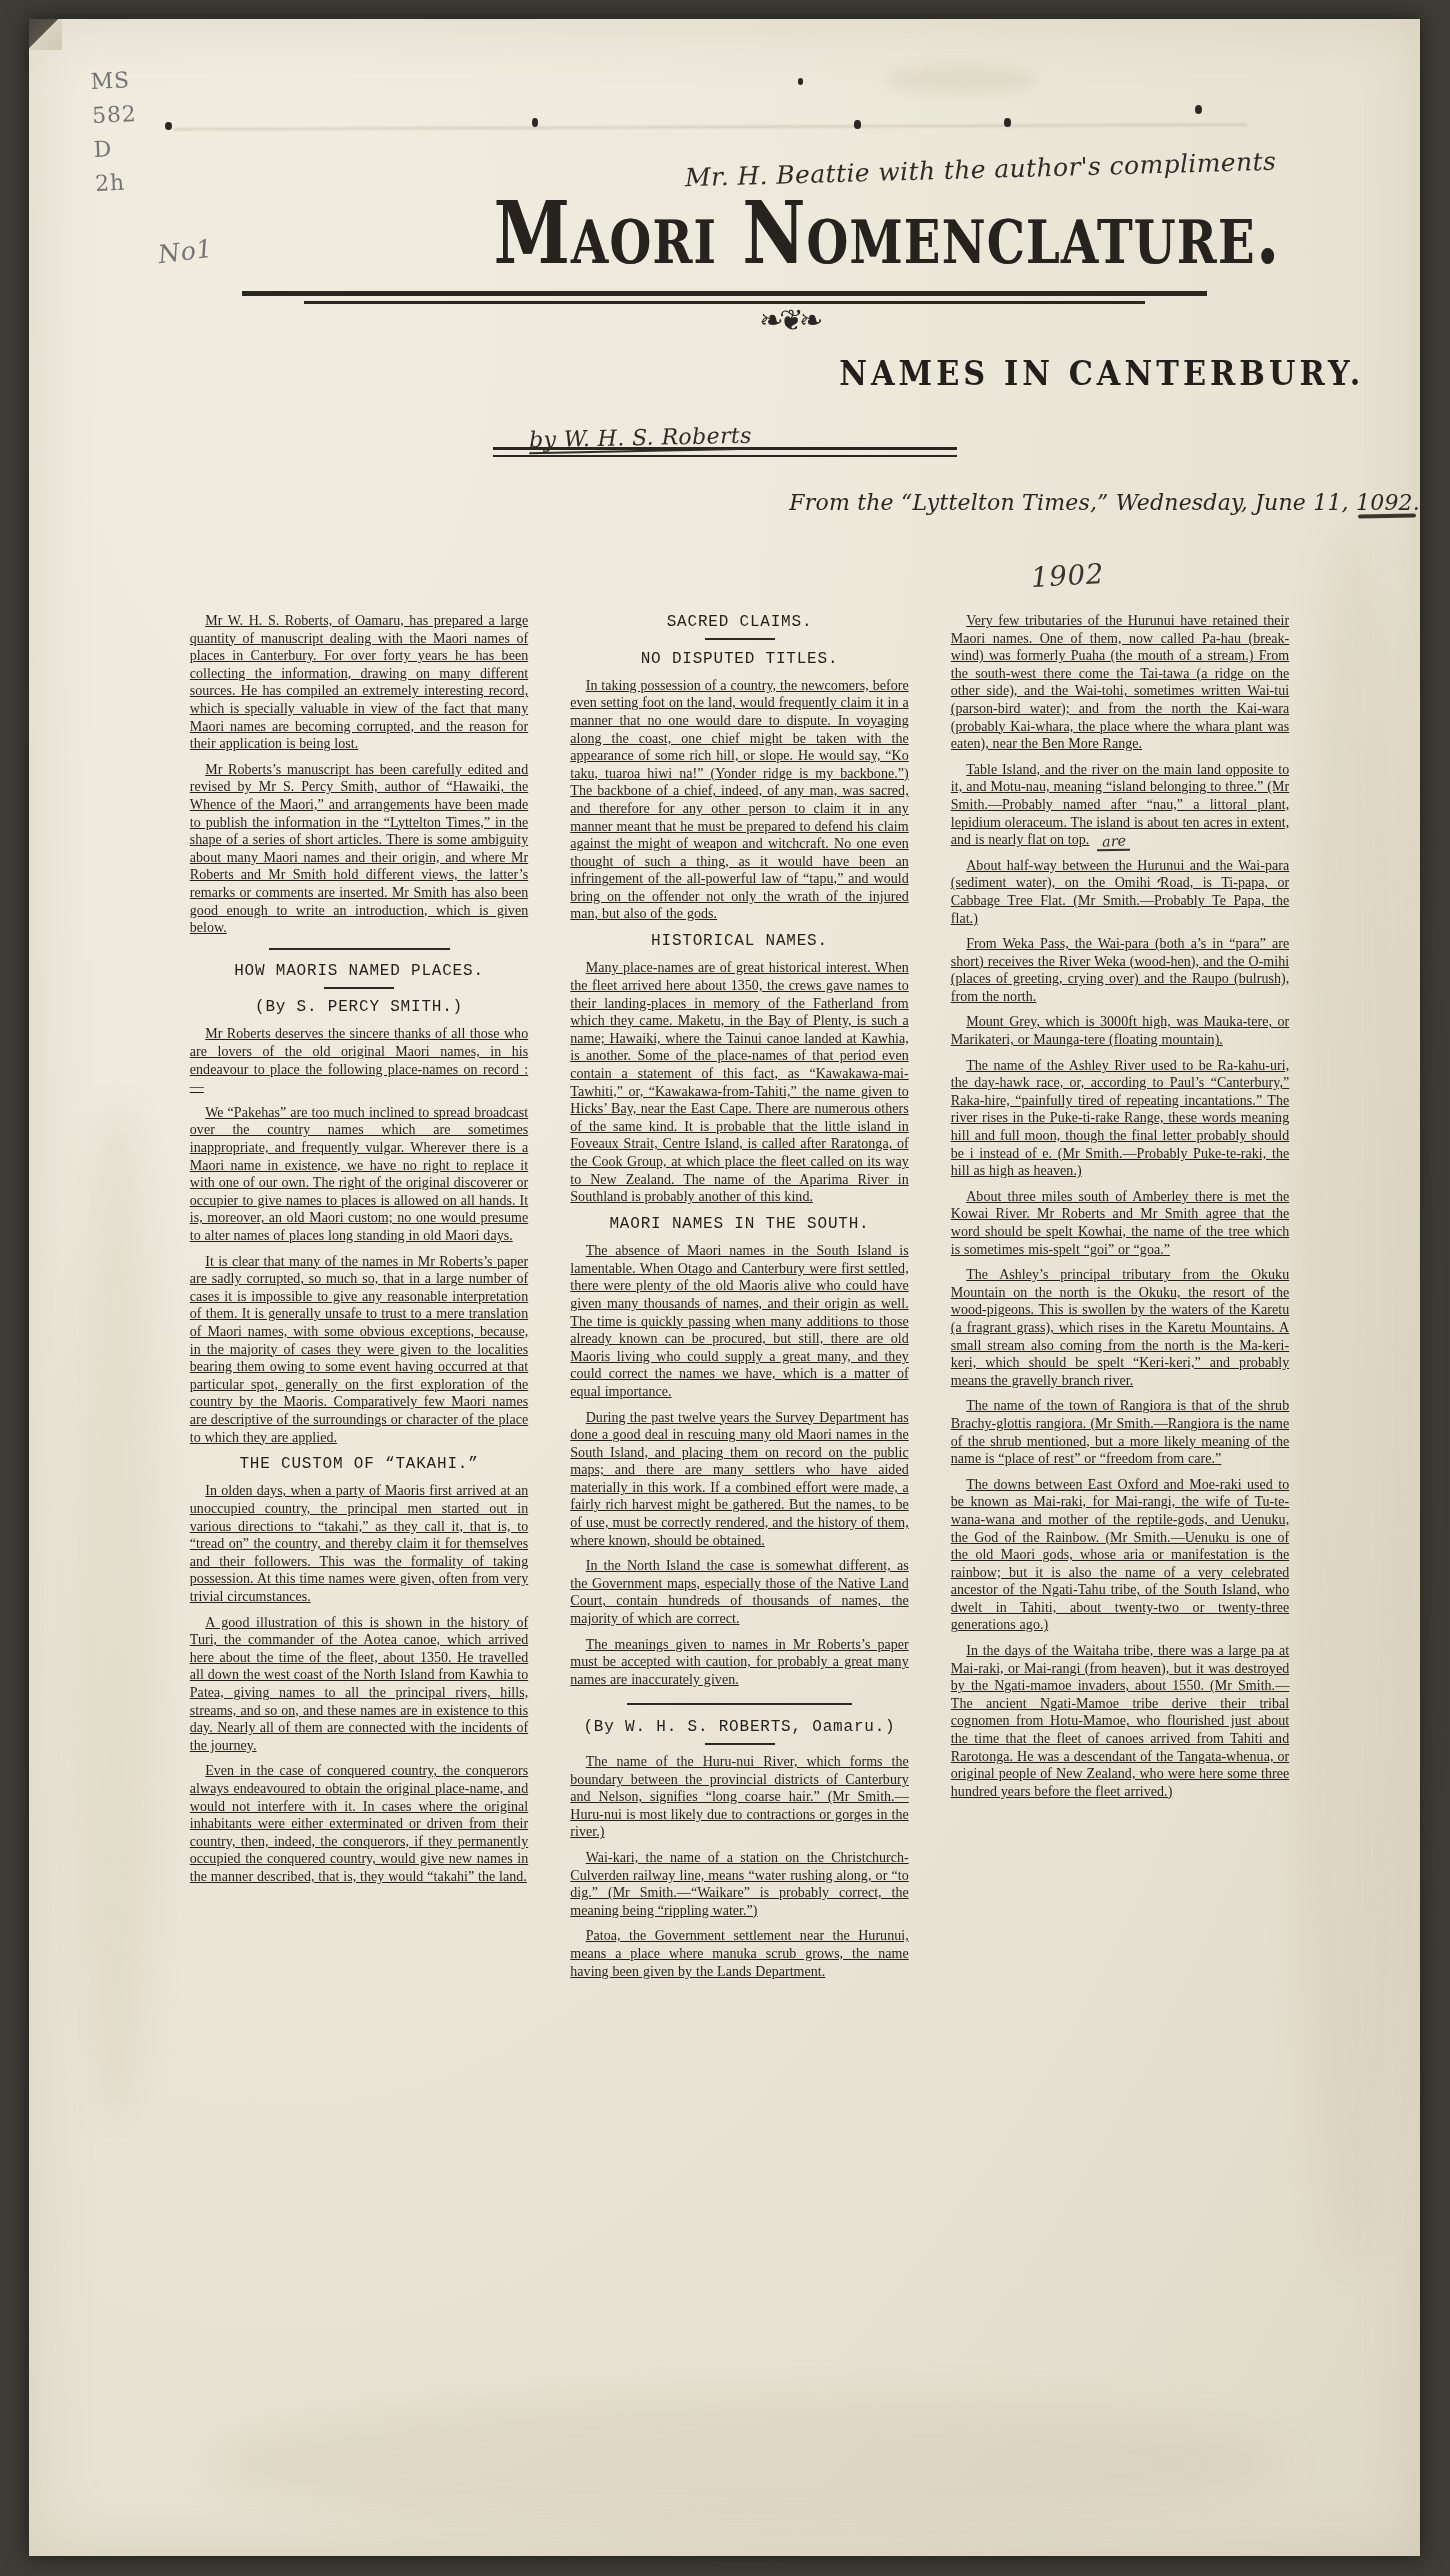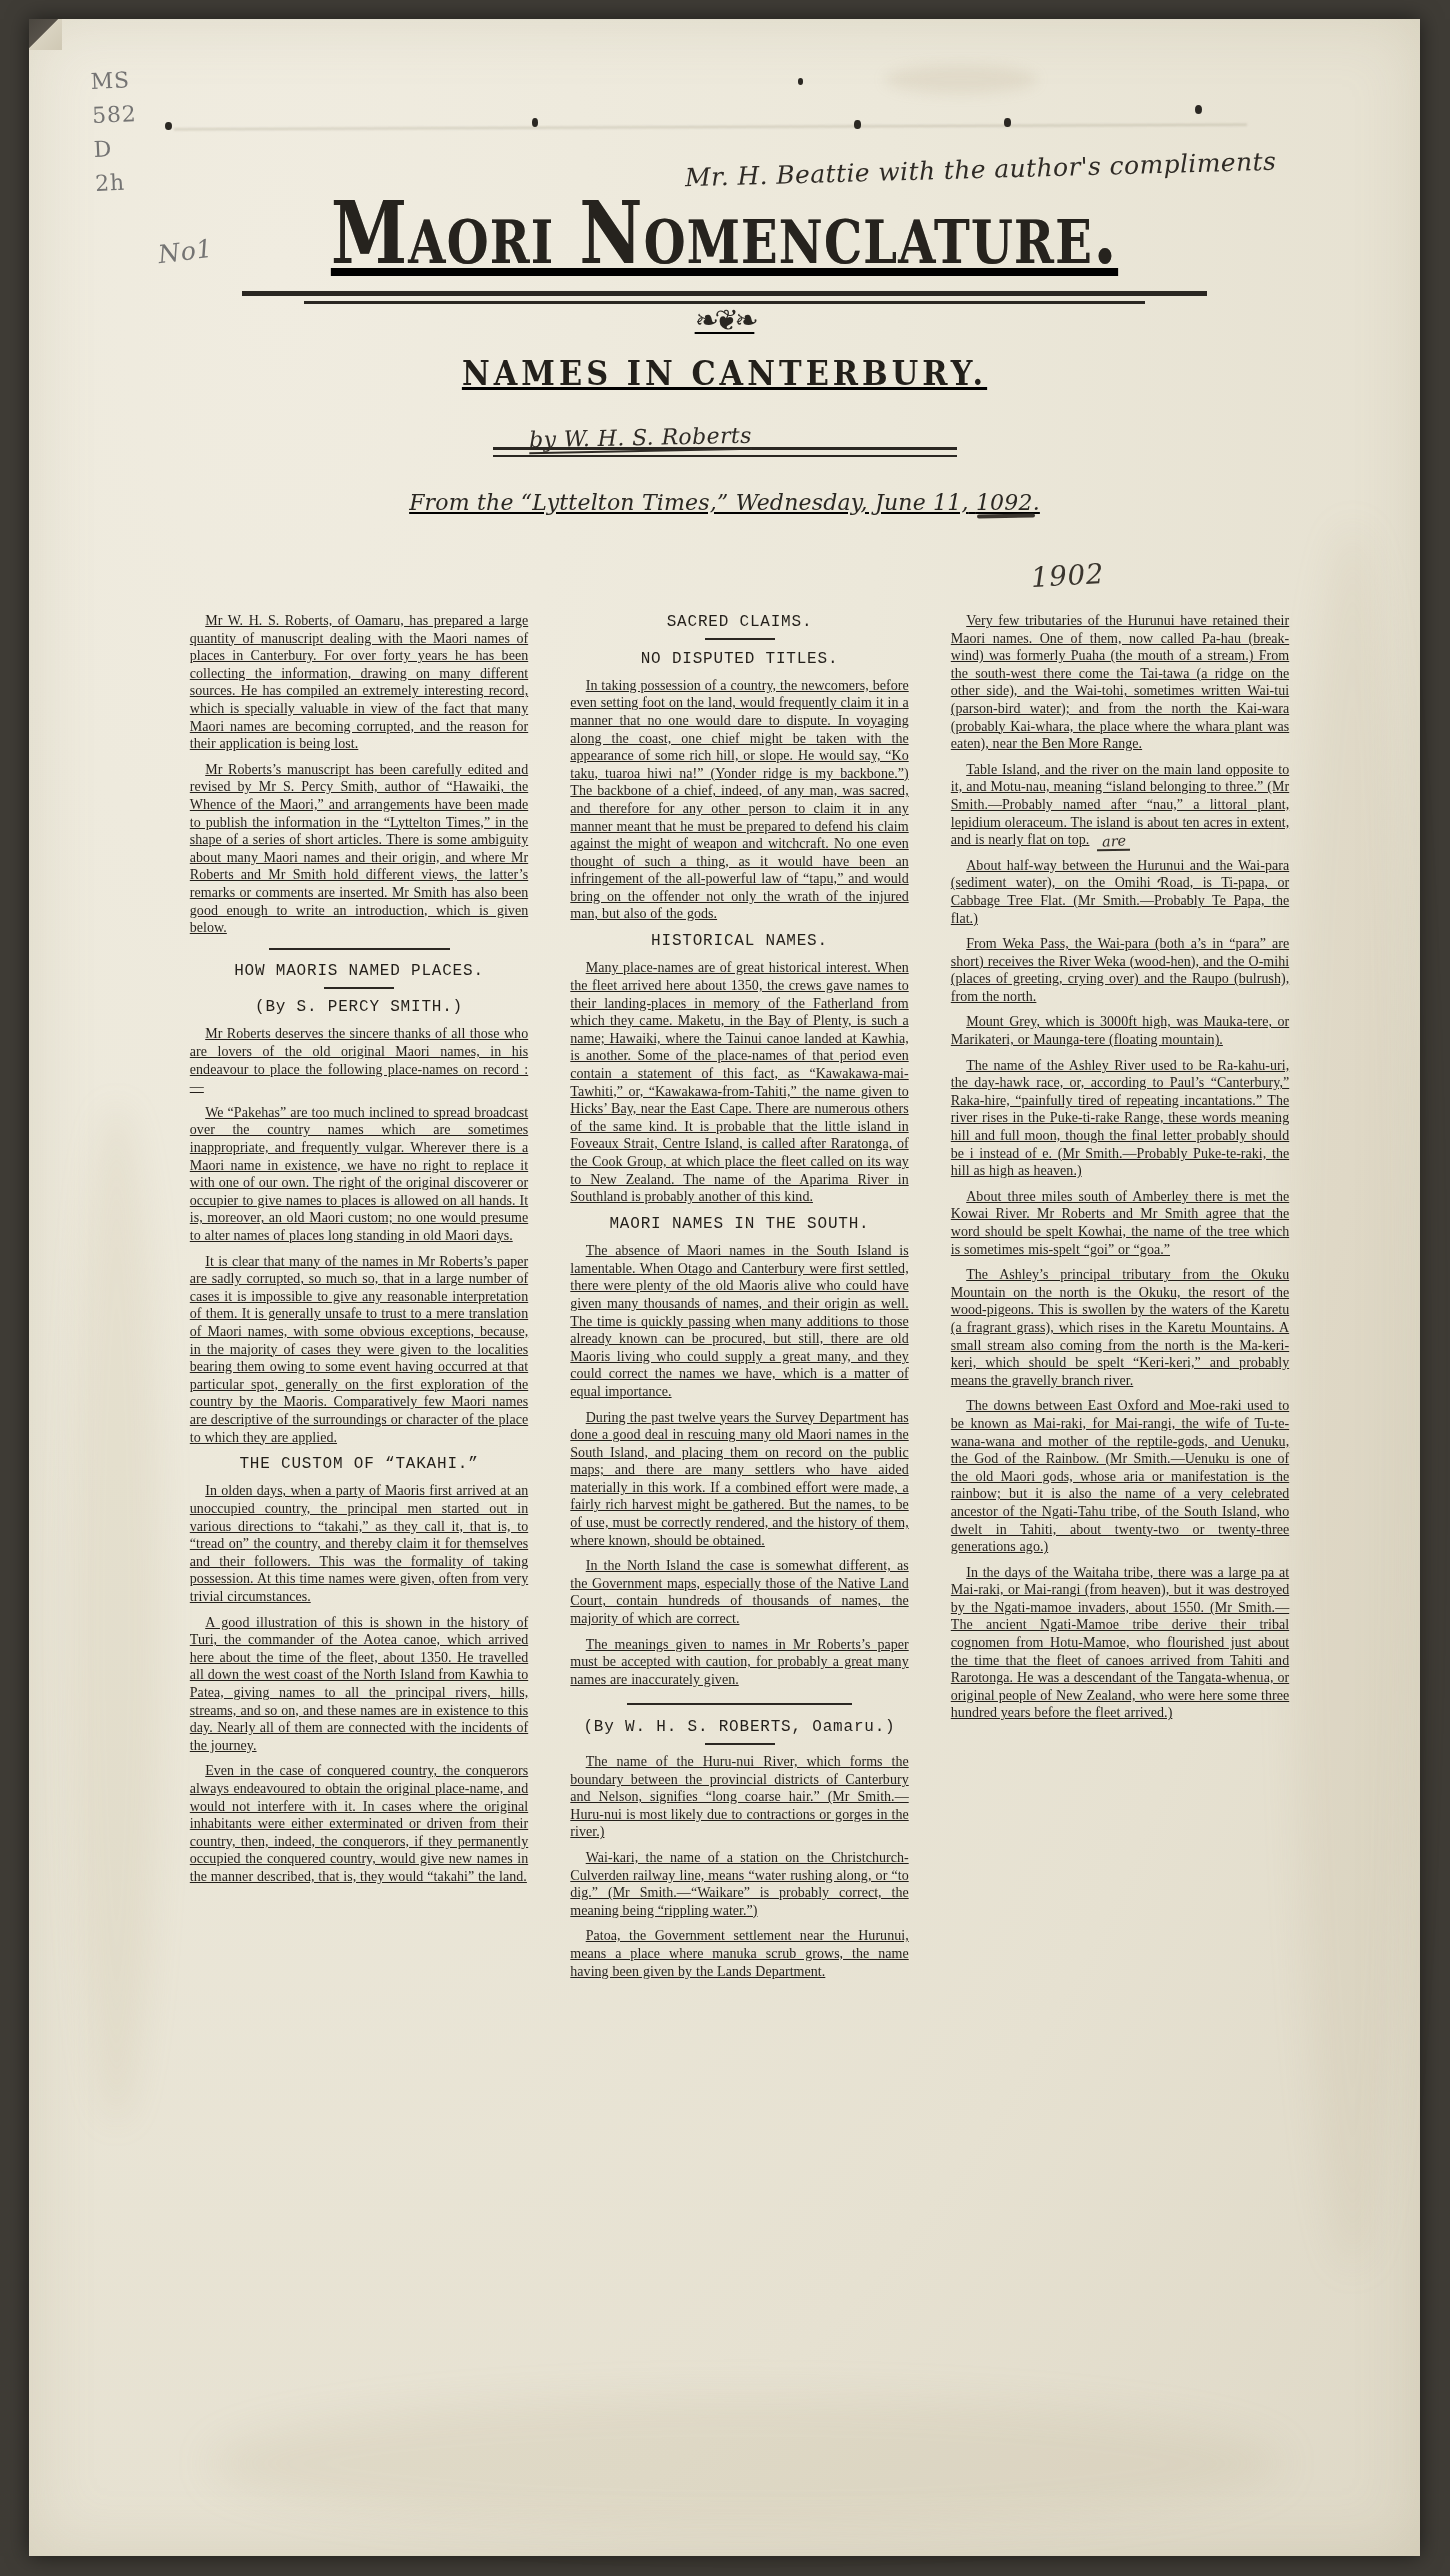--- a/index.html
+++ b/index.html
@@ -47,21 +47,21 @@
     left:500px;top:406px;font-size:22px;letter-spacing:0.4px;
     transform:rotate(-1.2deg);text-decoration:underline;
     text-underline-offset:5.1px;
   }
   #date-fix{
     left:1002px;top:540px;font-size:27.6px;letter-spacing:0.7px;
     transform:rotate(-3deg);color:#3a352e;
   }
   
   #masthead{
-    position:absolute;left:0;right:0;top:171px;text-align:center;text-decoration:underline;
+    position:absolute;left:0;right:0;top:171px;text-align:right;
   }
   #masthead .title{
     font-family:"DejaVu Serif", serif;
     font-size:86px;line-height:1;font-weight:700;
     letter-spacing:1.5px;color:#26231e;
     transform:scaleX(.80);transform-origin:center;
     font-variant:small-caps;
     text-shadow:0 0 0.7px rgba(30,28,24,.5);
   }
   .rule-pair{margin:14.5px auto 0;width:965px;}
@@ -224,20 +224,21 @@
         </div>
       <div class="col">
           <p>Very few tributaries of the Hurunui have retained their Maori names. One of them, now called Pa-hau (break-wind) was formerly Puaha (the mouth of a stream.) From the south-west there come the Tai-tawa (a ridge on the other side), and the Wai-tohi, sometimes written Wai-tui (parson-bird water); and from the north the Kai-wara (probably Kai-whara, the place where the whara plant was eaten), near the Ben More Range.</p>
           <p>Table Island, and the river on the main land opposite to it, and Motu-nau, meaning “island belonging to three.” (Mr Smith.—Probably named after “nau,” a littoral plant, lepidium oleraceum. The island is about ten acres in extent, and is nearly flat on top.</p>
           <p>About half-way between the Hurunui and the Wai-para (sediment water), on the Omihi Road, is Ti-papa, or Cabbage Tree Flat. (Mr Smith.—Probably Te Papa, the flat.)</p>
           <p>From Weka Pass, the Wai-para (both a’s in “para” are short) receives the River Weka (wood-hen), and the O-mihi (places of greeting, crying over) and the Raupo (bulrush), from the north.</p>
           <p>Mount Grey, which is 3000ft high, was Mauka-tere, or Marikateri, or Maunga-tere (floating mountain).</p>
           <p>The name of the Ashley River used to be Ra-kahu-uri, the day-hawk race, or, according to Paul’s “Canterbury,” Raka-hire, “painfully tired of repeating incantations.” The river rises in the Puke-ti-rake Range, these words meaning hill and full moon, though the final letter probably should be i instead of e. (Mr Smith.—Probably Puke-te-raki, the hill as high as heaven.)</p>
           <p>About three miles south of Amberley there is met the Kowai River. Mr Roberts and Mr Smith agree that the word should be spelt Kowhai, the name of the tree which is sometimes mis-spelt “goi” or “goa.”</p>
           <p>The Ashley’s principal tributary from the Okuku Mountain on the north is the Okuku, the resort of the wood-pigeons. This is swollen by the waters of the Karetu (a fragrant grass), which rises in the Karetu Mountains. A small stream also coming from the north is the Ma-keri-keri, which should be spelt “Keri-keri,” and probably means the gravelly branch river.</p>
+          <p>The name of the town of Rangiora is that of the shrub Brachy-glottis rangiora. (Mr Smith.—Rangiora is the name of the shrub mentioned, but a more likely meaning of the name is “place of rest” or “freedom from care.”</p>
           <p>The downs between East Oxford and Moe-raki used to be known as Mai-raki, for Mai-rangi, the wife of Tu-te-wana-wana and mother of the reptile-gods, and Uenuku, the God of the Rainbow. (Mr Smith.—Uenuku is one of the old Maori gods, whose aria or manifestation is the rainbow; but it is also the name of a very celebrated ancestor of the Ngati-Tahu tribe, of the South Island, who dwelt in Tahiti, about twenty-two or twenty-three generations ago.)</p>
           <p>In the days of the Waitaha tribe, there was a large pa at Mai-raki, or Mai-rangi (from heaven), but it was destroyed by the Ngati-mamoe invaders, about 1550. (Mr Smith.—The ancient Ngati-Mamoe tribe derive their tribal cognomen from Hotu-Mamoe, who flourished just about the time that the fleet of canoes arrived from Tahiti and Rarotonga. He was a descendant of the Tangata-whenua, or original people of New Zealand, who were here some three hundred years before the fleet arrived.)</p>
         </div>
     </div>
 
     <div class="corr" style="left:1073px;top:814px;transform:rotate(-3deg);">are</div>
     <div class="strike" style="left:1068px;top:830px;width:33px;transform:rotate(-1deg);"></div>
     <div class="caret" style="left:1126px;top:856px;transform:rotate(12deg);">‘</div>
     <div class="caret" style="left:1157px;top:873px;transform:rotate(-8deg);">‘</div>
 

